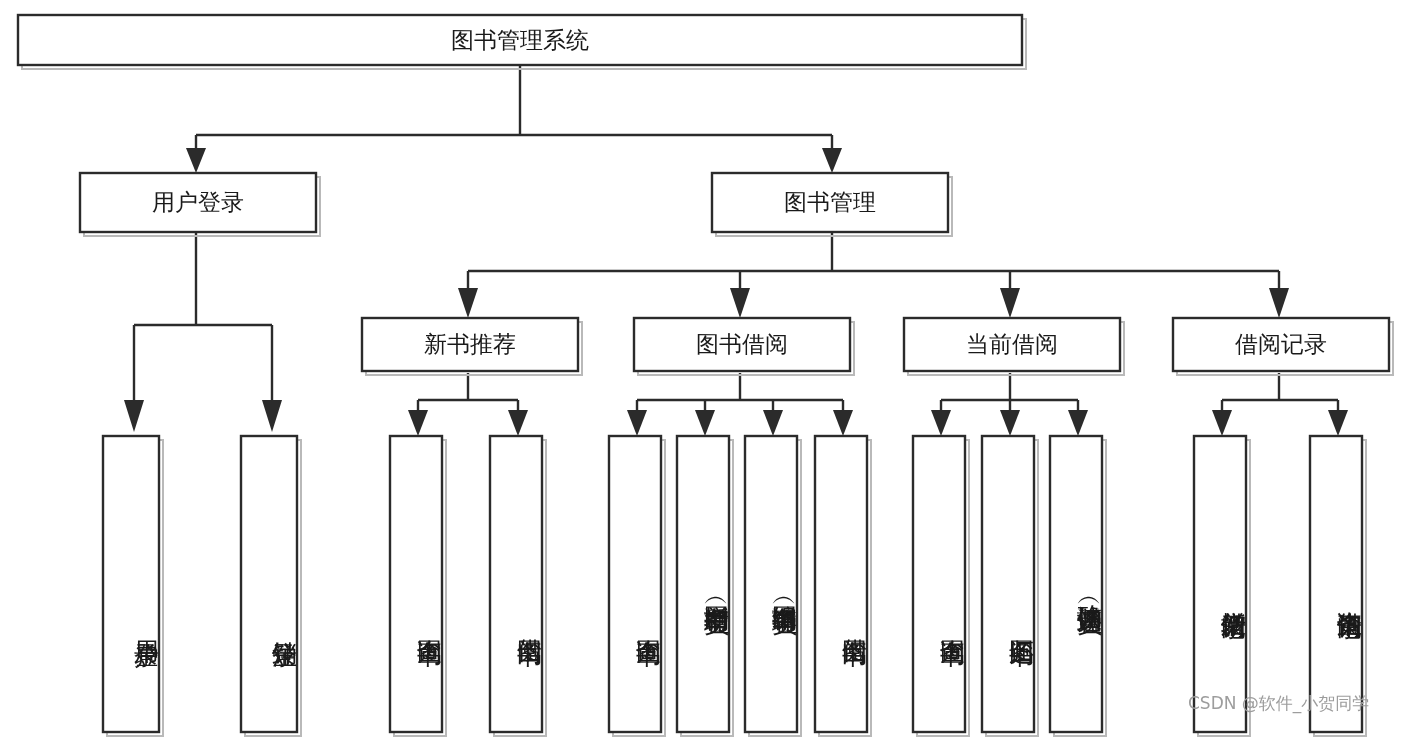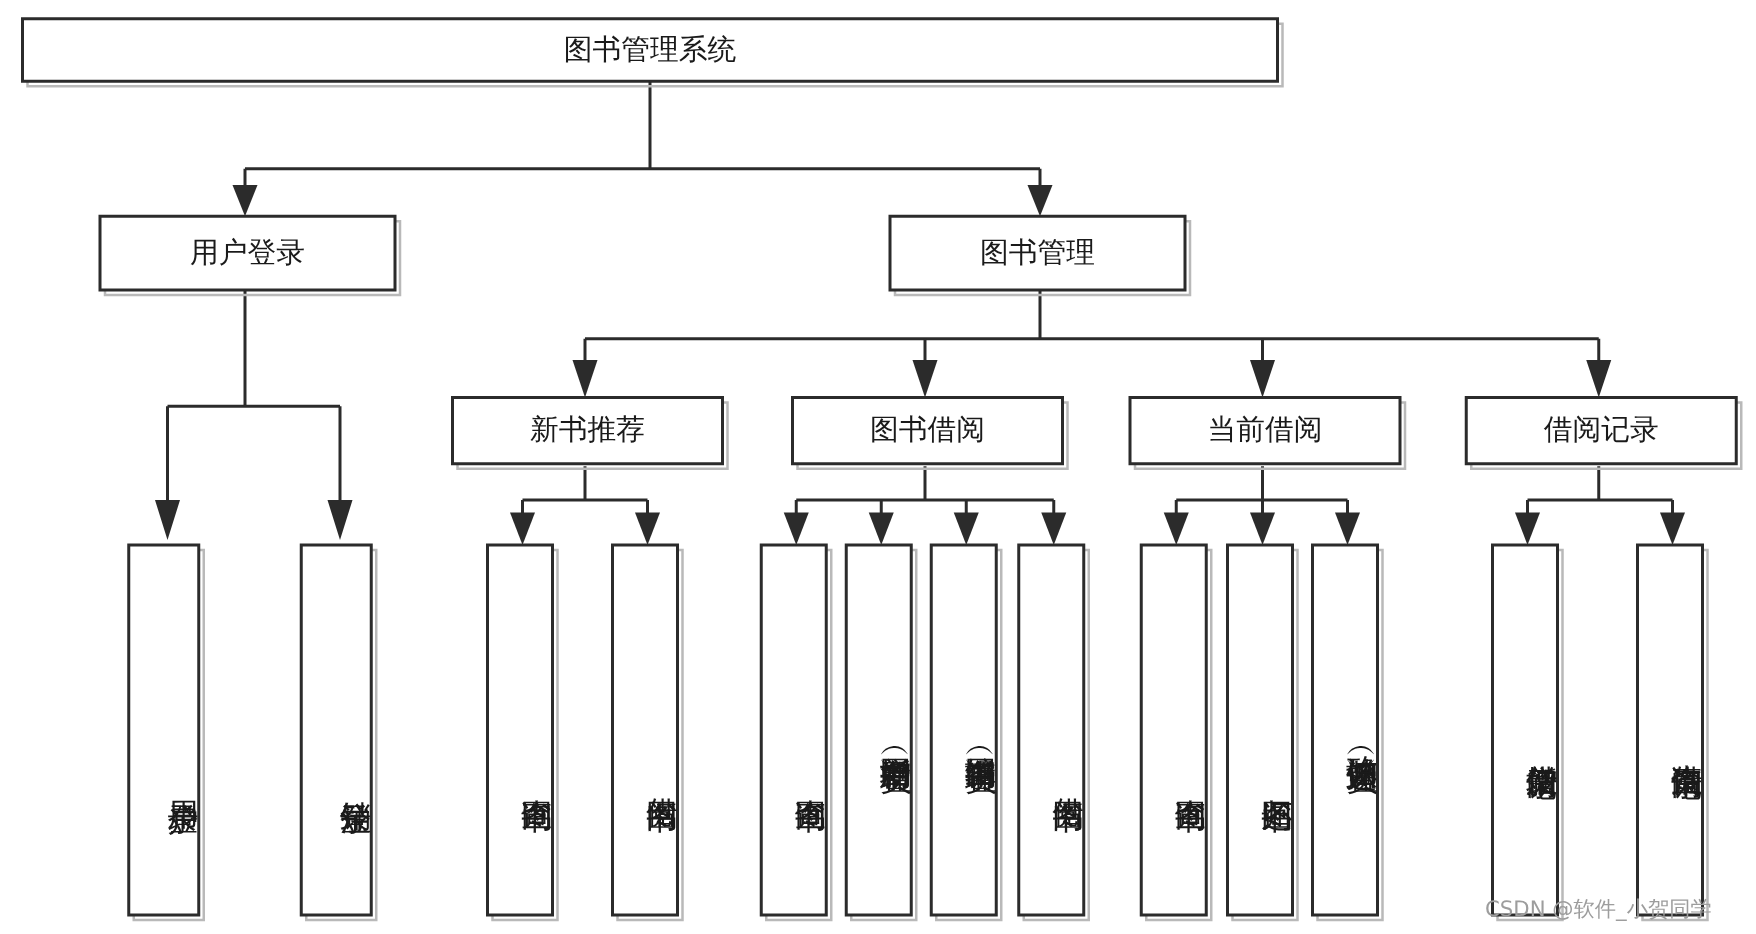--- a/index.html
+++ b/index.html
@@ -70,21 +70,21 @@
     white-space: nowrap;
     pointer-events: none;
   }
   .watermark {
     position: absolute;
     font-family: "DejaVu Sans", "Liberation Sans", sans-serif;
     font-size: 17px;
     color: #9d9d9d;
     white-space: nowrap;
     left: 1188px;
-    top: 716px;
+    top: 692px;
   }
 </style>
 </head>
 <body>
 
 <div id="diagram-root">
 
   <svg class="diagram-canvas" viewBox="0 0 1405 747" xmlns="http://www.w3.org/2000/svg">
 
     <g>

